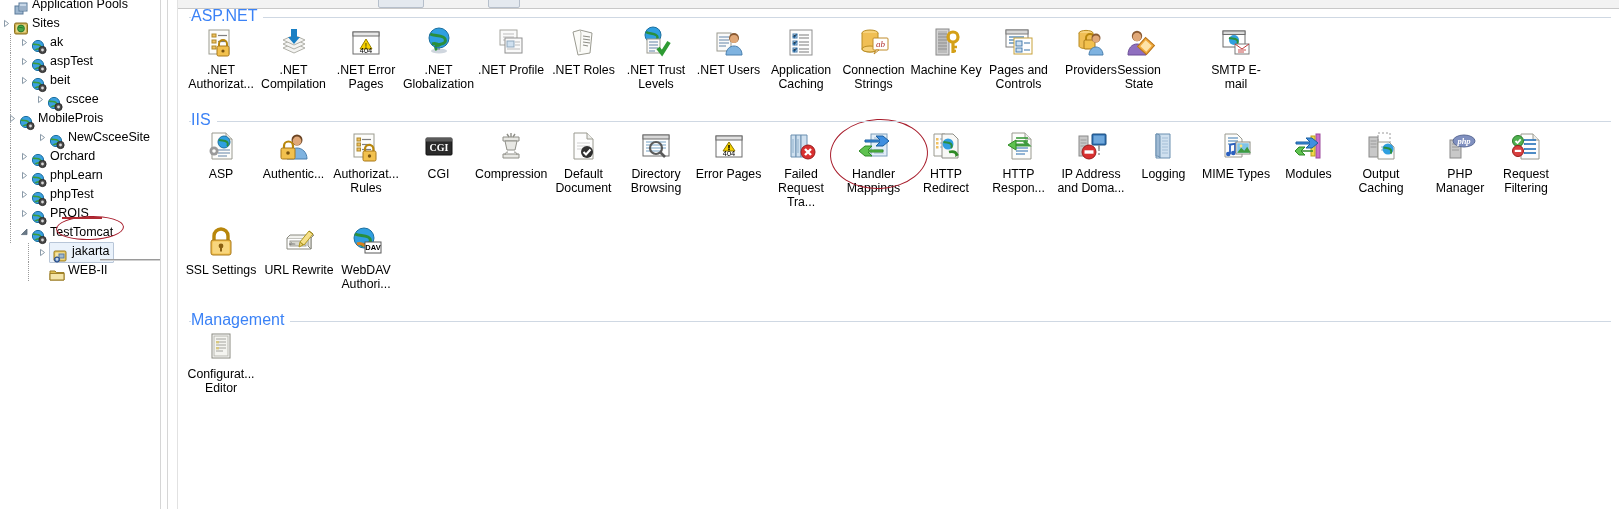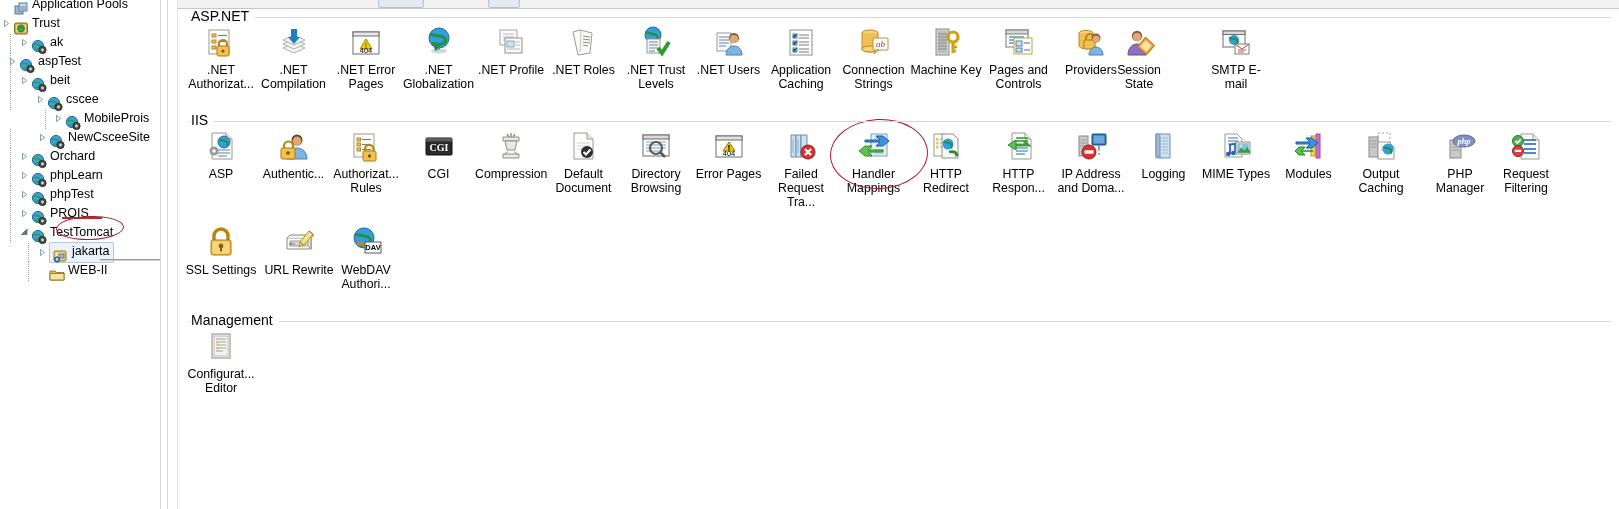--- a/index.html
+++ b/index.html
@@ -66,21 +66,21 @@
     background:#ffffff;overflow:hidden;
   }
   .content-inner{position:absolute;left:0;top:0;right:0;bottom:0;}
 
   .group{position:absolute;left:0;right:0;}
   .group-head{
     position:relative;height:16px;
   }
   .group-title{
     position:absolute;left:12px;top:0;
-    font-size:14px;color:#000000;background:#fff;
+    font-size:16px;color:#3b82f6;background:#fff;
     padding-right:6px;z-index:2;line-height:14px;
   }
   .group-rule{
     position:absolute;left:10px;right:8px;top:8px;height:1px;
     background:#cfd8e3;z-index:1;
   }
 
   .icons-row{position:relative;}
   .tile{
     position:absolute;top:0;width:72px;
@@ -118,30 +118,30 @@
                 <rect x="6" y="2" width="8" height="8" fill="#c8d8e8" stroke="#5a7a9a"></rect>
                 <path d="M7 6h6M7 8h6" stroke="#5a7a9a" stroke-width="0.8"></path>
               </svg></span><span class="tree-label">Application Pools</span></span></div>
         <div class="tree-row" style="padding-left: 2px;"><span class="tw expander"><svg width="9" height="9" viewBox="0 0 9 9">
               <path d="M2.5 1.4L6.6 4.5 2.5 7.6z" fill="none" stroke="#8a9aa8" stroke-width="1"></path>
             </svg></span><span class=""><span class="tw tree-ico"><svg width="16" height="16" viewBox="0 0 16 16">
                 <rect x="1.5" y="3" width="13" height="11" rx="1.5" fill="#c8a84a" stroke="#8a7020"></rect>
                 <rect x="3" y="4.5" width="10" height="8" rx="1" fill="#e8d88a"></rect>
                 <circle cx="8" cy="8.5" r="3.4" fill="#4aa84a" stroke="#2a7a2a"></circle>
                 <path d="M5 7c2 1 4 0 5.4 1.4" fill="none" stroke="#2a7a2a" stroke-width="1"></path>
-              </svg></span><span class="tree-label">Trust</span></span></div>
+              </svg></span><span class="tree-label">Sites</span></span></div>
         <div class="tree-row" style="padding-left: 20px;"><span class="tw expander"><svg width="9" height="9" viewBox="0 0 9 9">
               <path d="M2.5 1.4L6.6 4.5 2.5 7.6z" fill="none" stroke="#8a9aa8" stroke-width="1"></path>
             </svg></span><span class=""><span class="tw tree-ico"><svg width="16" height="16" viewBox="0 0 16 16">
                 <circle cx="7" cy="7" r="5.6" fill="#3aa0e0" stroke="#1b6fa0"></circle>
                 <path d="M2 5c2.5 1 5 0 6.8 1.4 1 .8 1 2 0 2.8-1.4 1-3.4.6-4.4 1.8" fill="none" stroke="#3a9b3a" stroke-width="1.6"></path>
                 <circle cx="11.5" cy="11" r="3.6" fill="#4a4a4a" stroke="#2a2a2a"></circle>
                 <circle cx="11.5" cy="11" r="1.4" fill="#dadada"></circle>
               </svg></span><span class="tree-label">ak</span></span><span class="dotline" style="left: 10px; top: 0px; height: 19px;"></span></div>
-        <div class="tree-row" style="padding-left: 8px;"><span class="tw expander"><svg width="9" height="9" viewBox="0 0 9 9">
+        <div class="tree-row" style="padding-left: 20px;"><span class="tw expander"><svg width="9" height="9" viewBox="0 0 9 9">
               <path d="M2.5 1.4L6.6 4.5 2.5 7.6z" fill="none" stroke="#8a9aa8" stroke-width="1"></path>
             </svg></span><span class=""><span class="tw tree-ico"><svg width="16" height="16" viewBox="0 0 16 16">
                 <circle cx="7" cy="7" r="5.6" fill="#3aa0e0" stroke="#1b6fa0"></circle>
                 <path d="M2 5c2.5 1 5 0 6.8 1.4 1 .8 1 2 0 2.8-1.4 1-3.4.6-4.4 1.8" fill="none" stroke="#3a9b3a" stroke-width="1.6"></path>
                 <circle cx="11.5" cy="11" r="3.6" fill="#4a4a4a" stroke="#2a2a2a"></circle>
                 <circle cx="11.5" cy="11" r="1.4" fill="#dadada"></circle>
               </svg></span><span class="tree-label">aspTest</span></span><span class="dotline" style="left: 10px; top: 0px; height: 19px;"></span></div>
         <div class="tree-row" style="padding-left: 20px;"><span class="tw expander"><svg width="9" height="9" viewBox="0 0 9 9">
               <path d="M2.5 1.4L6.6 4.5 2.5 7.6z" fill="none" stroke="#8a9aa8" stroke-width="1"></path>
             </svg></span><span class=""><span class="tw tree-ico"><svg width="16" height="16" viewBox="0 0 16 16">
@@ -151,21 +151,21 @@
                 <circle cx="11.5" cy="11" r="1.4" fill="#dadada"></circle>
               </svg></span><span class="tree-label">beit</span></span><span class="dotline" style="left: 10px; top: 0px; height: 19px;"></span></div>
         <div class="tree-row" style="padding-left: 36px;"><span class="tw expander"><svg width="9" height="9" viewBox="0 0 9 9">
               <path d="M2.5 1.4L6.6 4.5 2.5 7.6z" fill="none" stroke="#8a9aa8" stroke-width="1"></path>
             </svg></span><span class=""><span class="tw tree-ico"><svg width="16" height="16" viewBox="0 0 16 16">
                 <circle cx="7" cy="7" r="5.6" fill="#3aa0e0" stroke="#1b6fa0"></circle>
                 <path d="M2 5c2.5 1 5 0 6.8 1.4 1 .8 1 2 0 2.8-1.4 1-3.4.6-4.4 1.8" fill="none" stroke="#3a9b3a" stroke-width="1.6"></path>
                 <circle cx="11.5" cy="11" r="3.6" fill="#4a4a4a" stroke="#2a2a2a"></circle>
                 <circle cx="11.5" cy="11" r="1.4" fill="#dadada"></circle>
               </svg></span><span class="tree-label">cscee</span></span><span class="dotline" style="left: 10px; top: 0px; height: 19px;"></span></div>
-        <div class="tree-row" style="padding-left: 19px; margin-left: 35px;"><span class="tw expander"><svg width="9" height="9" viewBox="0 0 9 9">
+        <div class="tree-row" style="padding-left: 8px;"><span class="tw expander"><svg width="9" height="9" viewBox="0 0 9 9">
               <path d="M2.5 1.4L6.6 4.5 2.5 7.6z" fill="none" stroke="#8a9aa8" stroke-width="1"></path>
             </svg></span><span class=""><span class="tw tree-ico"><svg width="16" height="16" viewBox="0 0 16 16">
                 <circle cx="7" cy="7" r="5.6" fill="#3aa0e0" stroke="#1b6fa0"></circle>
                 <path d="M2 5c2.5 1 5 0 6.8 1.4 1 .8 1 2 0 2.8-1.4 1-3.4.6-4.4 1.8" fill="none" stroke="#3a9b3a" stroke-width="1.6"></path>
                 <circle cx="11.5" cy="11" r="3.6" fill="#4a4a4a" stroke="#2a2a2a"></circle>
                 <circle cx="11.5" cy="11" r="1.4" fill="#dadada"></circle>
               </svg></span><span class="tree-label">MobileProis</span></span><span class="dotline" style="left: 10px; top: 0px; height: 19px;"></span></div>
         <div class="tree-row" style="padding-left: 38px;"><span class="tw expander"><svg width="9" height="9" viewBox="0 0 9 9">
               <path d="M2.5 1.4L6.6 4.5 2.5 7.6z" fill="none" stroke="#8a9aa8" stroke-width="1"></path>
             </svg></span><span class=""><span class="tw tree-ico"><svg width="16" height="16" viewBox="0 0 16 16">

